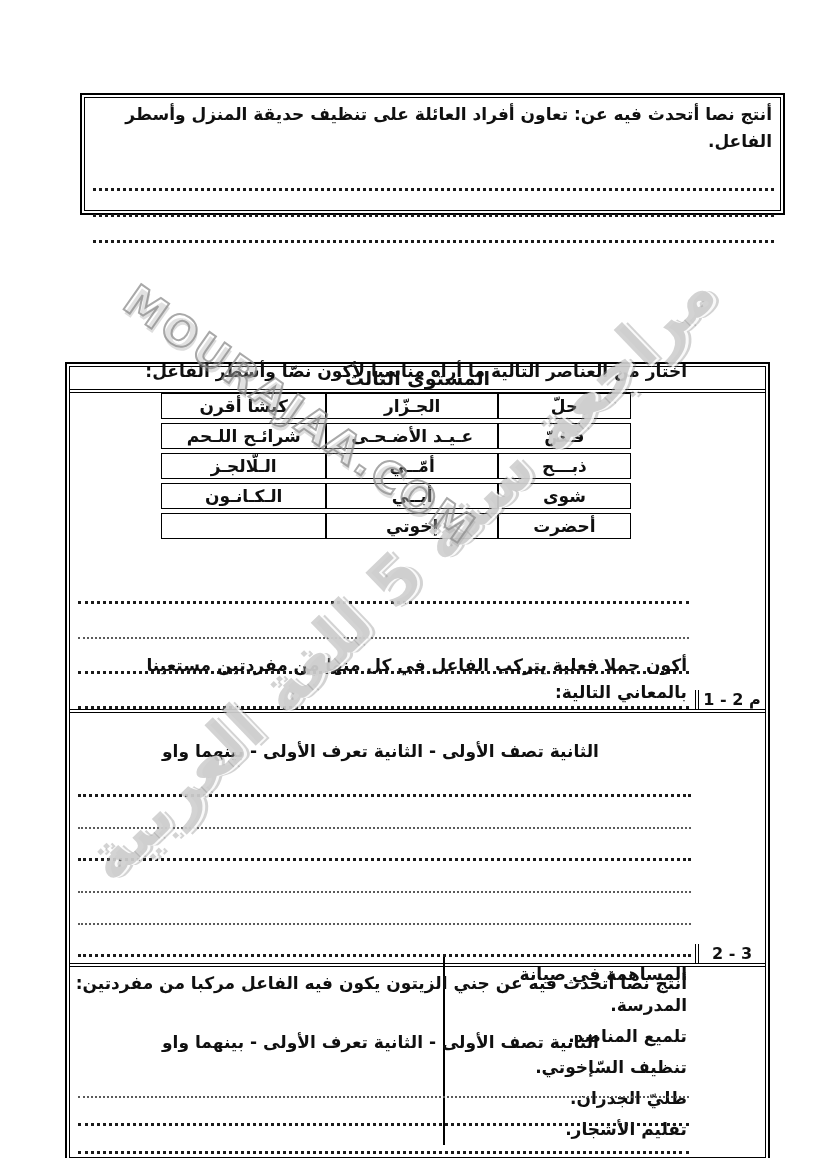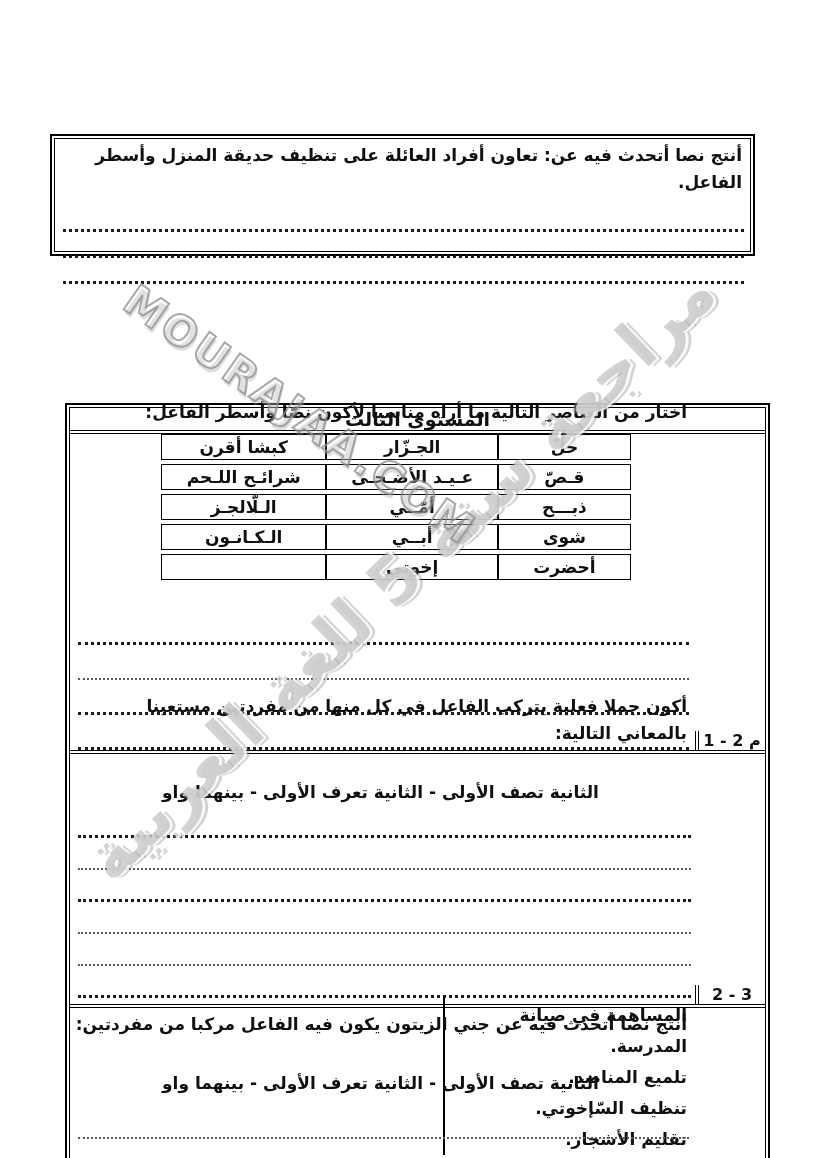--- a/index.html
+++ b/index.html
@@ -81,21 +81,21 @@
   .z{position:relative;z-index:2;}
 </style>
 </head>
 <body>
 
 <div class="page">
 
   <div class="wm wm-ar">مراجعة سنة 5 للغة العربية</div>
   <div class="wm wm-en">MOURAJAA.COM</div>
 
-  <div class="dbox row z" style="left:54px;top:97px;width:697px;height:114px;margin-top:41px;">
+  <div class="dbox row z" style="left:84px;top:97px;width:697px;height:114px;">
     <div class="content">
       <div class="prompt">أنتج نصا أتحدث فيه عن: تعاون أفراد العائلة على تنظيف حديقة المنزل وأسطر الفاعل.</div>
       <div class="b1-lines">
         <div class="line dh"></div>
         <div class="line dh"></div>
         <div class="line dh"></div>
       </div>
     </div>
   </div>
 
@@ -162,20 +162,21 @@
             <div class="line dl"></div>
             <div class="line dh"></div>
             <div class="line dl"></div>
             <div class="line dl"></div>
             <div class="line dh"></div>
           </div>
           <div class="s2-list">
               <div class="list-item">المساهمة في صيانة المدرسة.</div>
               <div class="list-item">تلميع المناضد.</div>
               <div class="list-item">تنظيف السّإخوتي.</div>
+              <div class="list-item">طليّ الجدران.</div>
               <div class="list-item">تقليم الأشجار.</div>
             </div>
         </div>
       </div>
       <div class="slabel">3 - 2</div>
     </div>
 
     <div class="section last row" style="flex:1;">
       <div class="content">
         <div class="prompt">أنتج نصا أتحدث فيه عن جني الزيتون يكون فيه الفاعل مركبا من مفردتين:</div>

